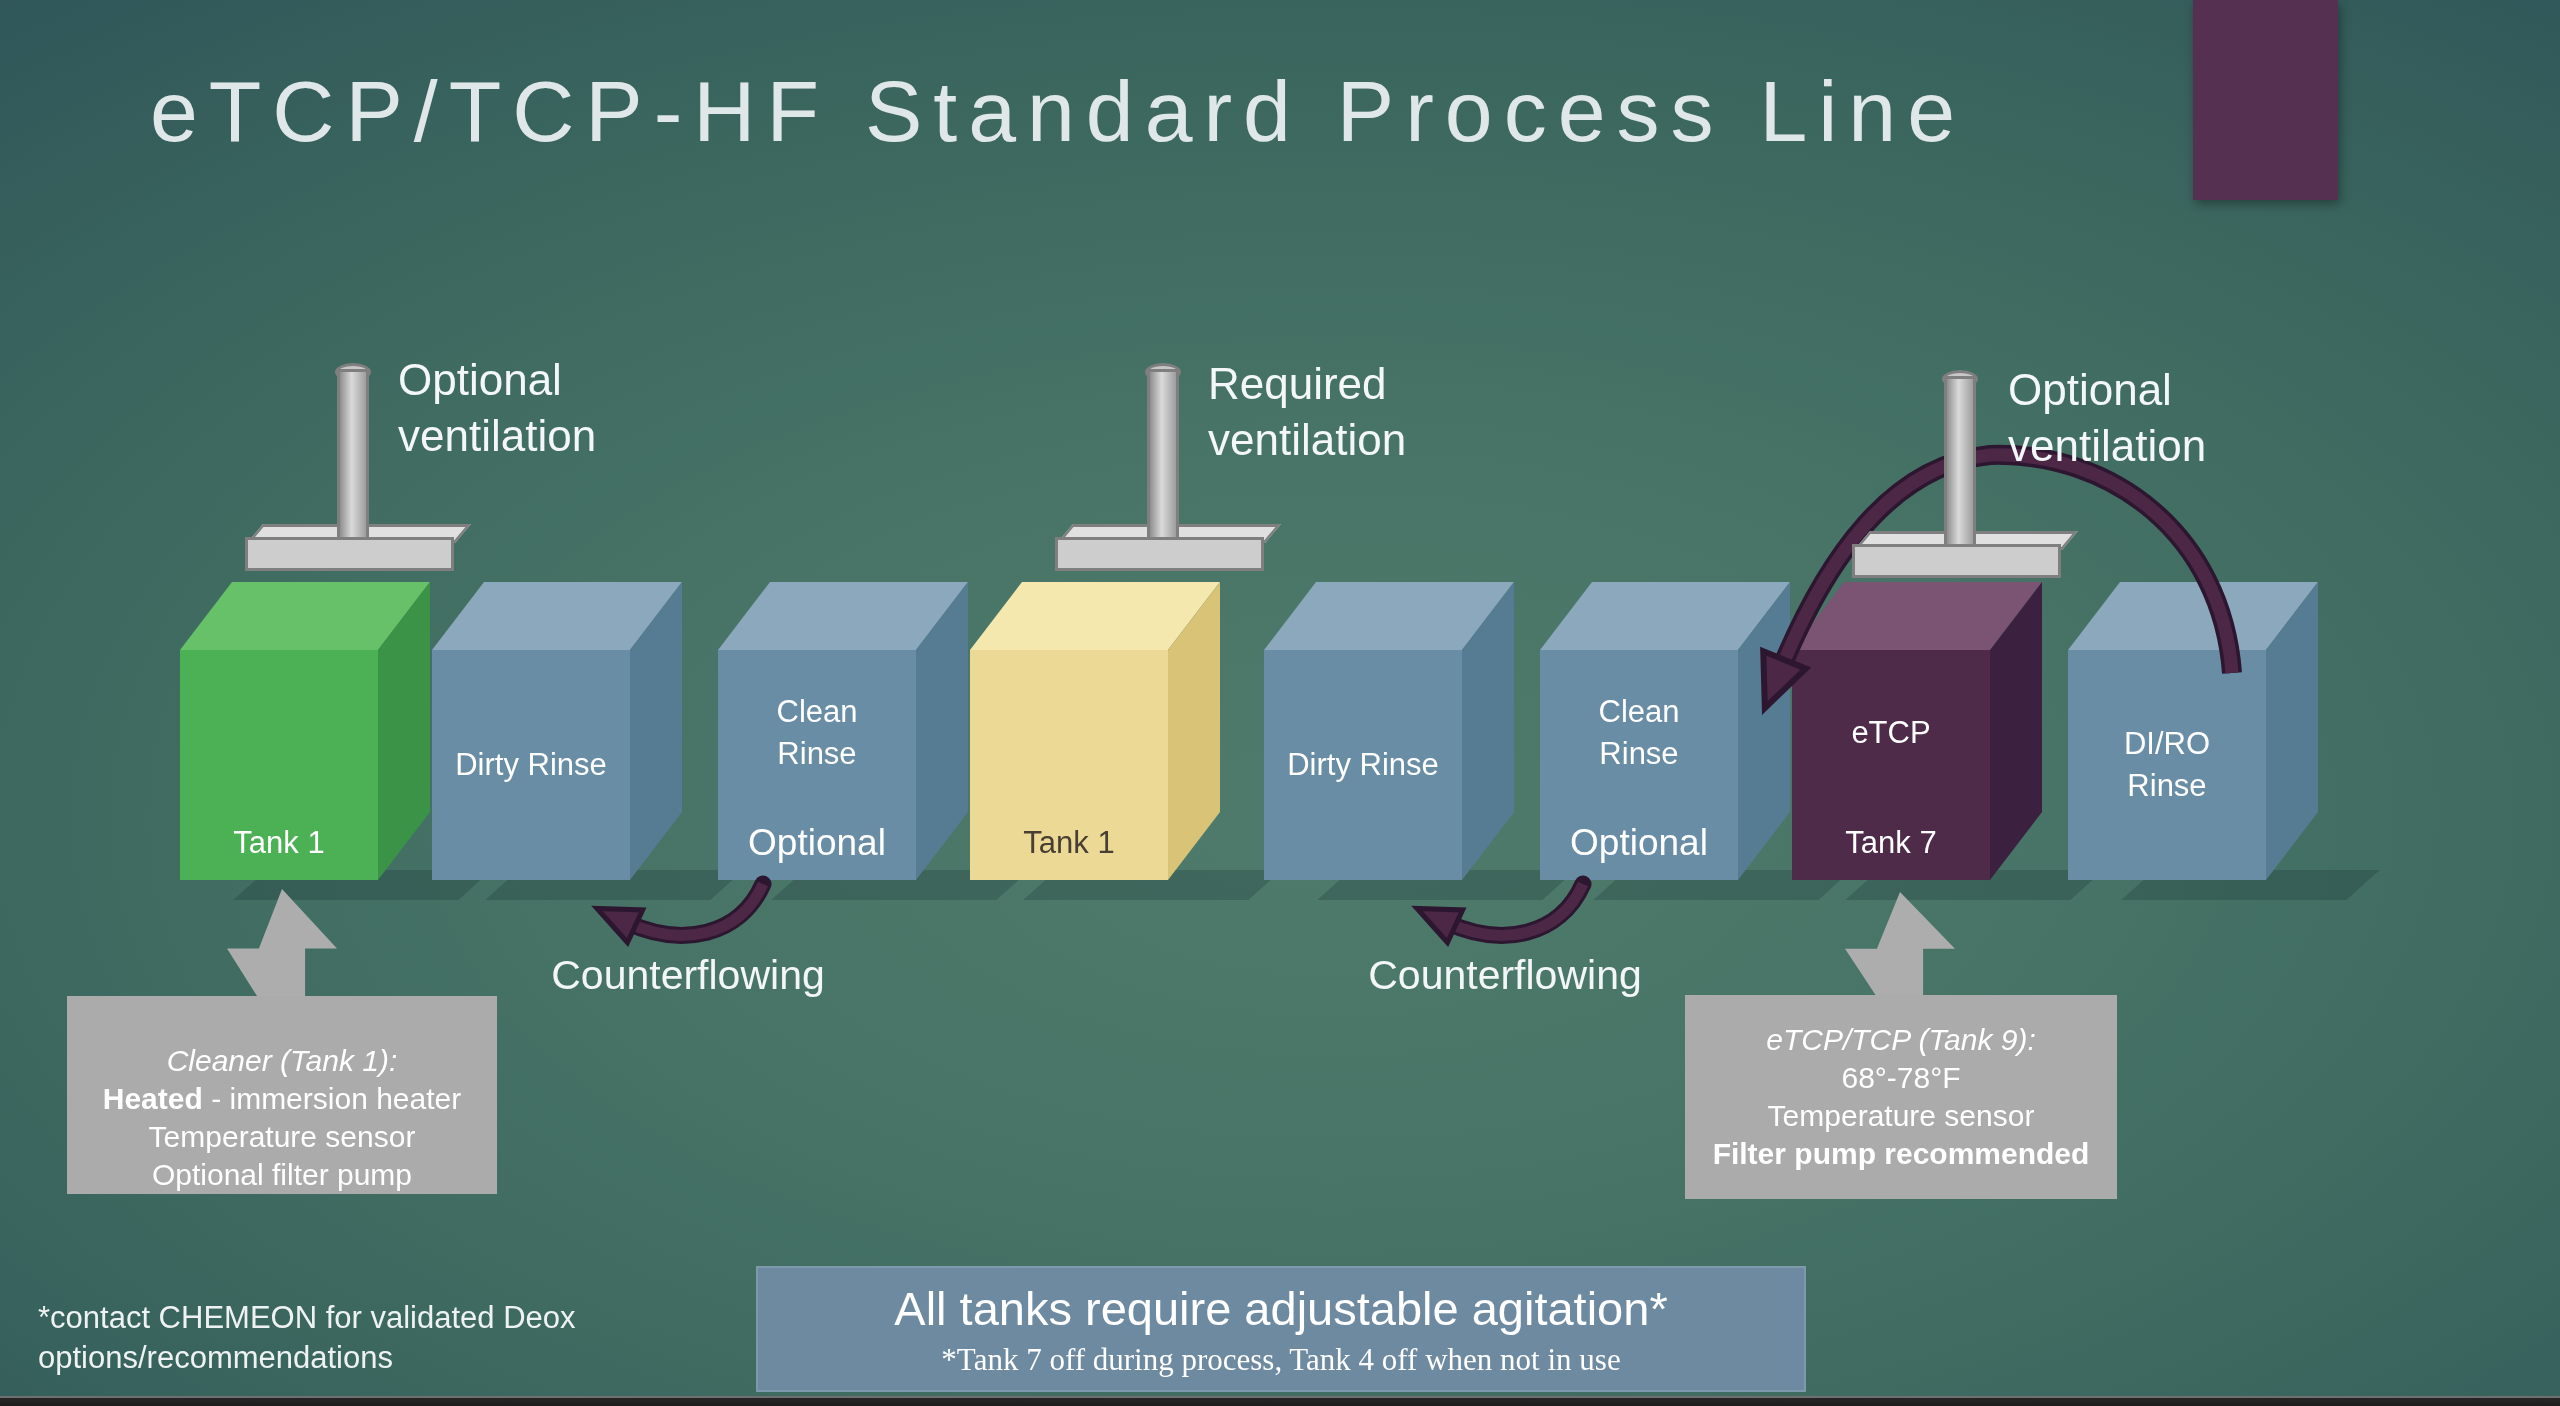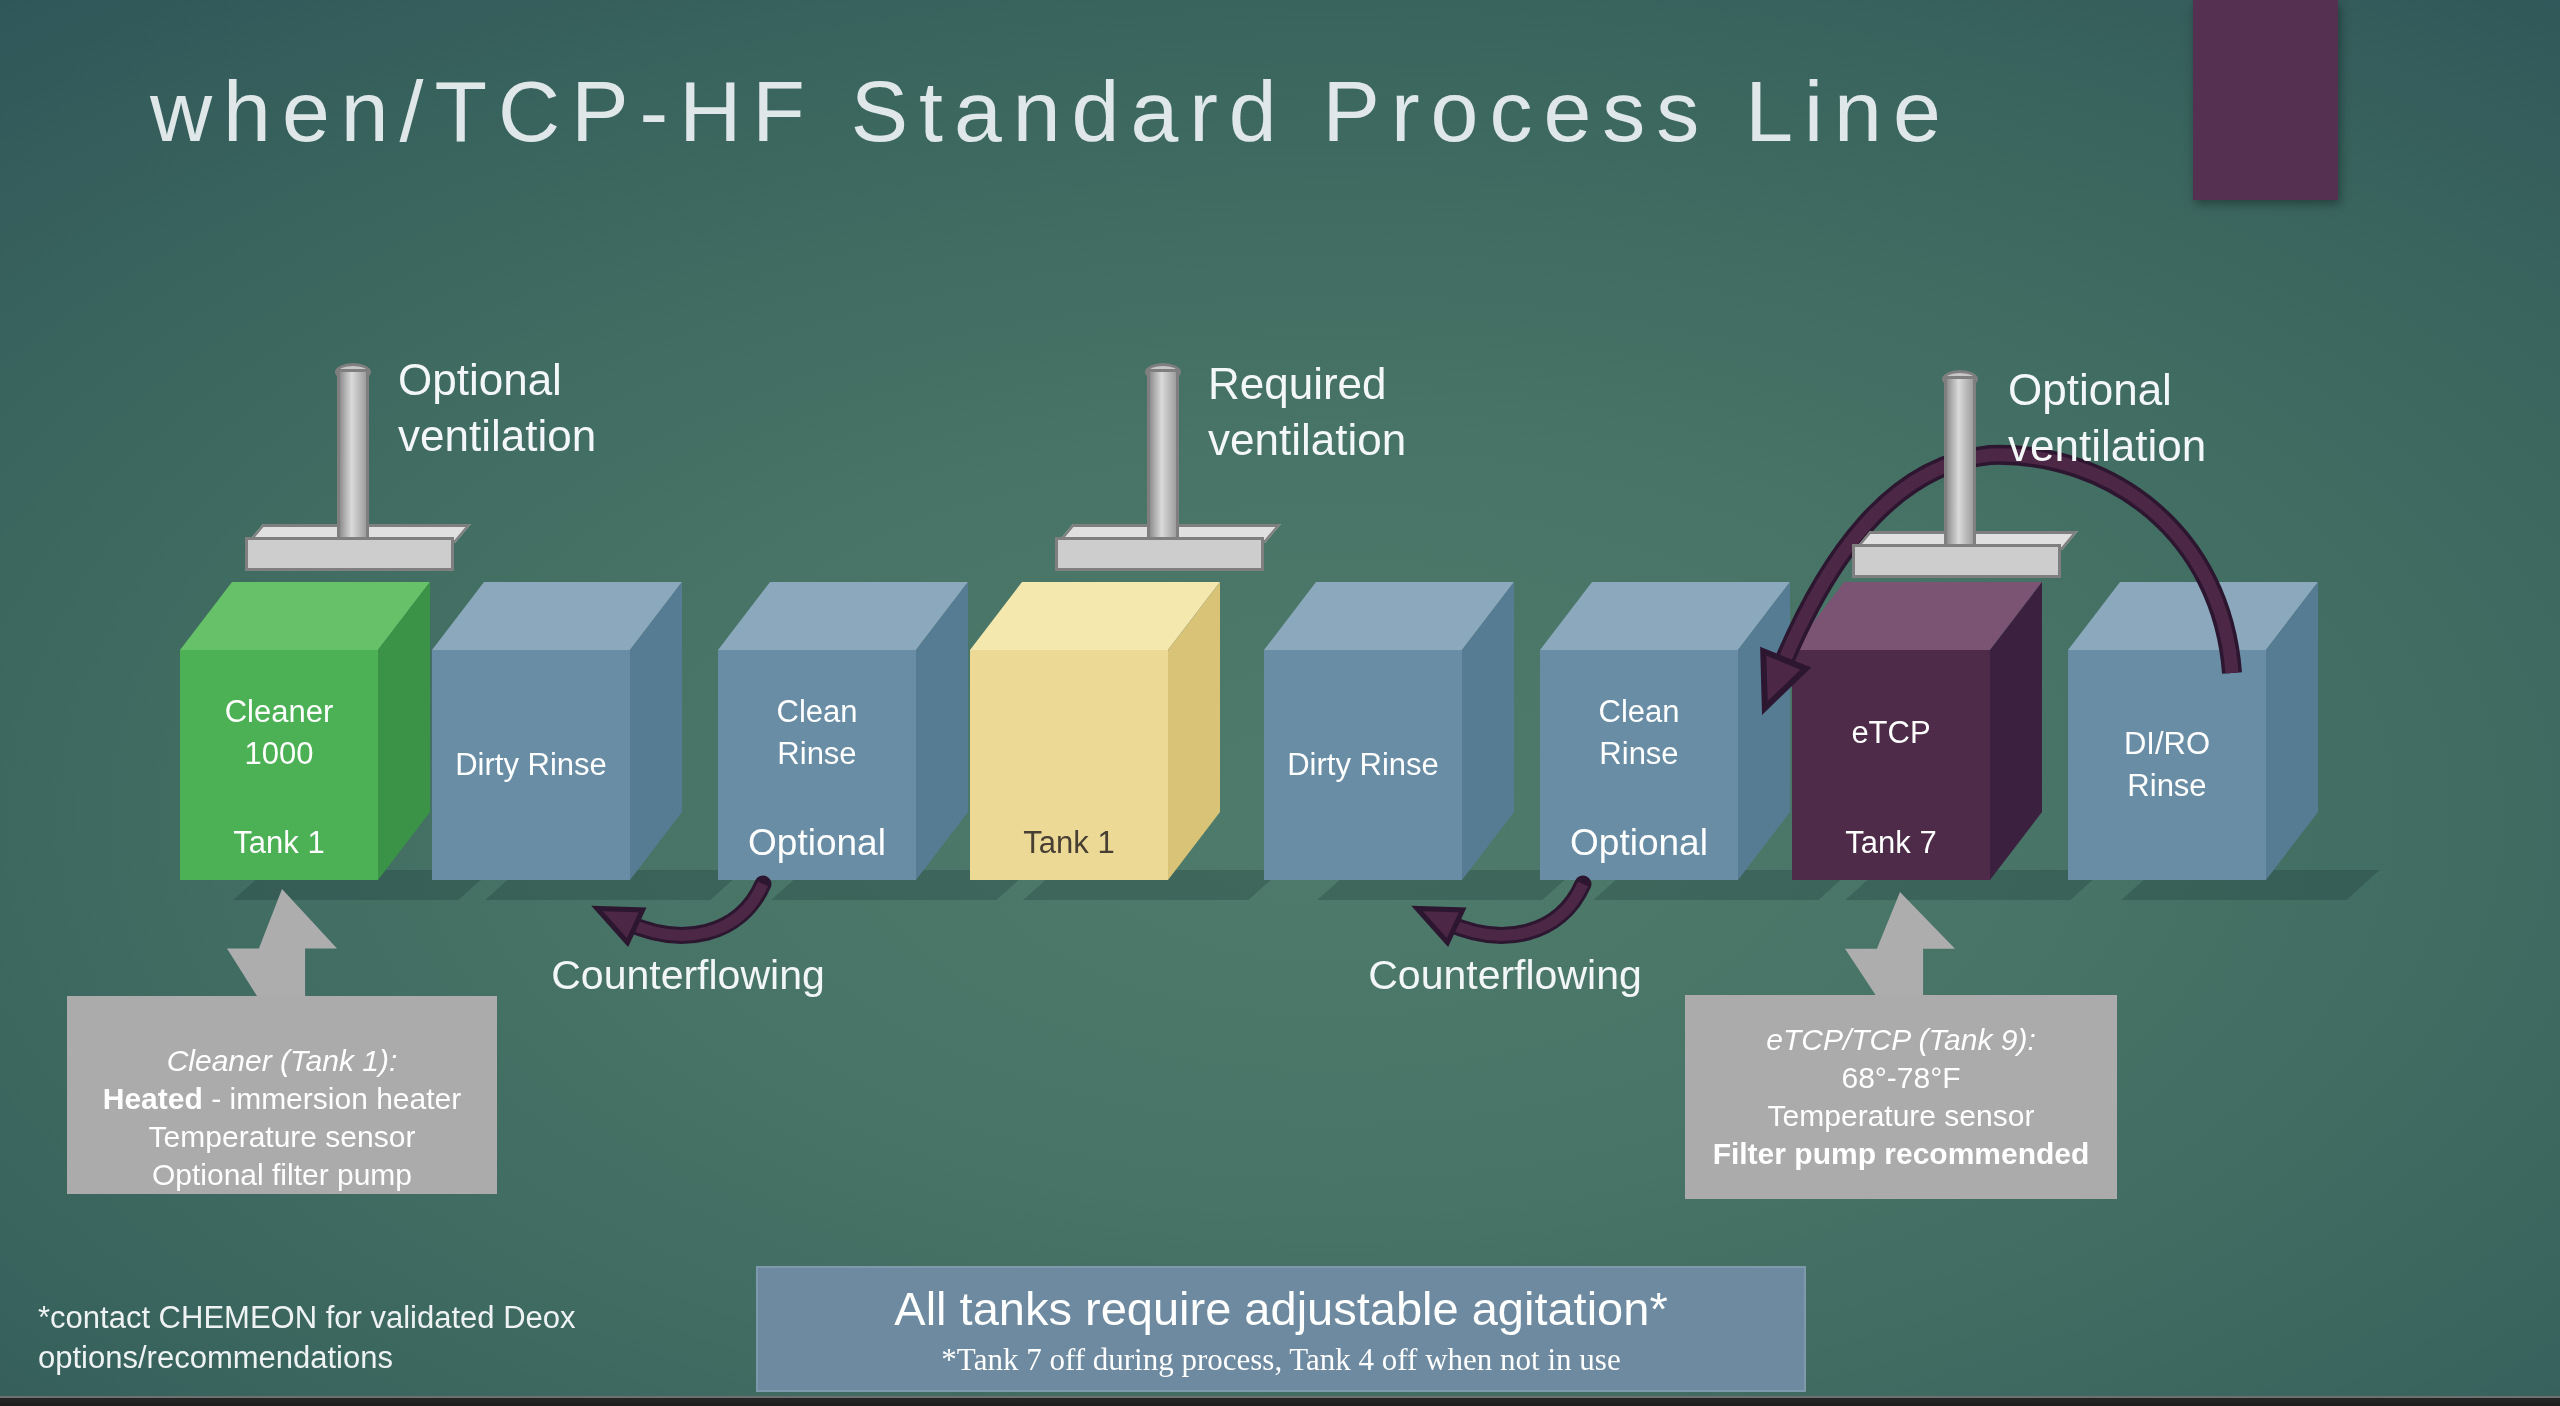--- a/index.html
+++ b/index.html
@@ -77,42 +77,38 @@
   .copyright{position:absolute;right:26px;top:1348px;color:#eef2f2;font-size:30px;}
   .bottom-strip{position:absolute;left:0;top:1396px;width:2560px;height:10px;
     background:linear-gradient(180deg,#6f6f6f 0 2px,#262626 2px,#1c1c1c 100%);}
 </style>
 </head>
 <body>
 
 <div class="slide">
 
   <div class="corner-accent"></div>
-  <div class="title">when/TCP-HF Standard Process Line</div>
+  <div class="title">eTCP/TCP-HF Standard Process Line</div>
 
   <svg width="0" height="0" style="position:absolute">
     <defs>
       <marker id="ah-big" markerUnits="userSpaceOnUse" markerWidth="70" markerHeight="70" refX="16" refY="30" orient="auto">
         <path d="M4,7 L56,30 L4,53 Z" fill="#4c2846" stroke="#2c1630" stroke-width="6"></path>
       </marker>
       <marker id="ah-small" markerUnits="userSpaceOnUse" markerWidth="56" markerHeight="56" refX="13" refY="24" orient="auto">
         <path d="M3,6 L45,24 L3,42 Z" fill="#4c2846" stroke="#2c1630" stroke-width="5"></path>
       </marker>
     </defs>
   </svg>
 
   <div class="tank green" style="left:180px">
     <div class="shadow"></div>
     <div class="face top"></div>
     <div class="face side"></div>
     <div class="face front">
-      <div class="main">
-          <span>Cleaner</span>
-          <span>1000</span>
-        </div>
       <div class="sub">Tank 1</div>
     </div>
   </div>
   <div class="tank blue center" style="left:432px">
     <div class="shadow"></div>
     <div class="face top"></div>
     <div class="face side"></div>
     <div class="face front">
       <div class="main">
           <span>Dirty Rinse</span>

